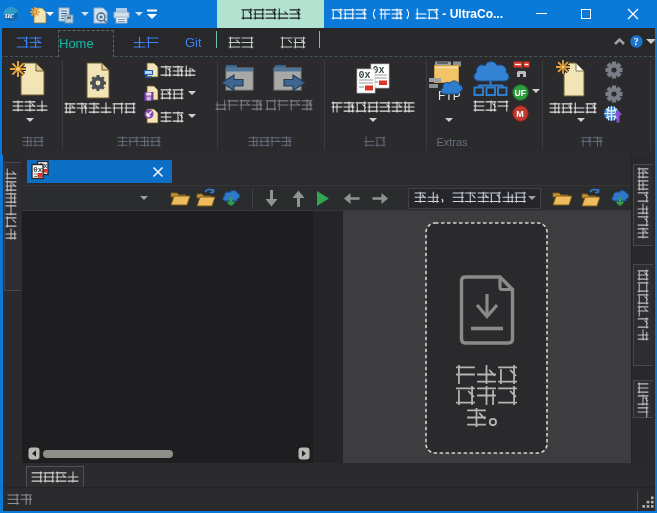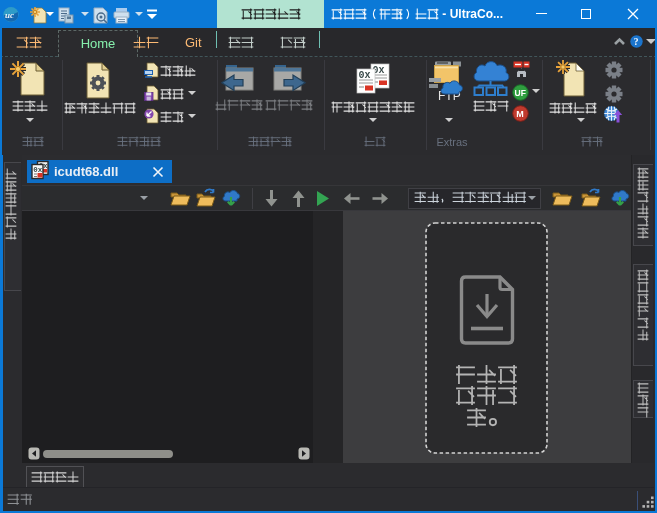--- a/index.html
+++ b/index.html
@@ -4,22 +4,22 @@
 html,body{width:657px;height:513px;overflow:hidden;background:#2b2b2e}
 #w{position:relative;width:657px;height:513px;font-family:"Liberation Sans",sans-serif;background:#2b2b2e;overflow:hidden}
 .abs{position:absolute}
 svg.g{width:1em;height:1em;vertical-align:-0.13em}
 
 #tbar{left:0;top:0;width:657px;height:28px;background:#0b79d7}
 #ttab{left:217px;top:0;width:107px;height:28px;background:#b2e3d1;color:#1b1b1b;font-size:12px;line-height:28px;text-align:center}
 #ttitle{left:331px;top:0;height:28px;line-height:28px;color:#fff;font-size:12px;font-weight:bold}
 
 #rtabs{left:0;top:28px;width:657px;height:29px;background:#28282b;border-bottom:1px dashed #41565a}
-.rtab{position:absolute;top:28px;height:28px;line-height:29px;font-size:13px;color:#fdba74}
-#hometab{left:58px;top:30px;width:80px;height:27px;background:#2b2b2e;border:1px dashed #5c6866;border-bottom:none;color:#86efac;text-align:center;line-height:26px;font-size:13px}
+.rtab{position:absolute;top:28px;height:28px;line-height:29px;font-size:13px;color:#3b82f6}
+#hometab{left:58px;top:30px;width:56px;height:27px;background:#2b2b2e;border:1px dashed #5c6866;border-bottom:none;color:#14b8a6;text-align:left;line-height:26px;font-size:13px}
 .ctxsep{position:absolute;top:3px;width:1px;height:17px;background:#6fbfb2}
 
 #ribbon{left:0;top:57px;width:657px;height:97px;background:#2b2b2e}
 .gsep{position:absolute;top:3px;width:1px;height:90px;background:#3a3a40}
 .glabel{position:absolute;top:81px;width:100px;text-align:center;font-size:11px;color:#68707e}
 .btxt{position:absolute;font-size:12px;color:#e4e4e4;white-space:nowrap}
 .gray{color:#7e8084}
 .dda{position:absolute;width:0;height:0;border-left:4px solid transparent;border-right:4px solid transparent;border-top:4px solid #cfcfcf}
 
 #lstrip{left:2px;top:155px;width:20px;height:332px;background:#2b2b2e}
@@ -454,21 +454,20 @@
 <div class="abs" id="toolbar"></div>
 <svg class="abs" style="left:31px;top:160px" width="18" height="20" viewBox="0 0 18 20">
  <rect x="6.5" y="1.5" width="10.5" height="13" fill="#f2f2f2" stroke="#2a2a2a" stroke-width="1.4"></rect>
  <text x="8" y="8" font-size="7" font-weight="bold" fill="#3a4a4a" font-family="Liberation Mono">0x</text>
  <rect x="11" y="9" width="5" height="3.5" fill="#d93425"></rect>
  <rect x="1" y="4.5" width="11" height="14" fill="#f8f8f8" stroke="#2a2a2a" stroke-width="1.4"></rect>
  <text x="2.2" y="12" font-size="7.5" font-weight="bold" fill="#3a4a4a" font-family="Liberation Mono">0x</text>
  <path d="M3 14 H6 M3 16.5 H6" stroke="#777" stroke-width="1.2"></path>
  <rect x="6.5" y="13" width="5" height="4.5" fill="#d93425"></rect>
 </svg>
-<div class="abs" style="left:54px;top:160px;height:23px;line-height:23px;color:#e9eef4;font-weight:bold;font-size:13px">icudt68.dll</div>
 <svg class="abs" style="left:152px;top:166px" width="12" height="12">
       <path d="M1.5 1.5 L10.5 10.5 M10.5 1.5 L1.5 10.5" stroke="#f0f4f8" stroke-width="1.6"></path>
     </svg>
 <div class="abs dda" style="left:140px;top:196px;border-top-color:#9aa0a6"></div>
 <svg class="abs" style="left:170px;top:189px" width="21" height="18" viewBox="0 0 21 18">
  <path d="M1 4 H7 L9 6 H16 V8 H1 Z" fill="#c89438" stroke="#7a5a18"></path>
  <path d="M1 16 L4 7 H20 L17 16 Z" fill="#eebc5c" stroke="#7a5a18"></path>
 </svg>
 <svg class="abs" style="left:196px;top:188px" width="21" height="19" viewBox="0 0 21 19">
  <path d="M1 6 H6 L8 8 H15 V10 H1 Z" fill="#c89438" stroke="#7a5a18"></path>

